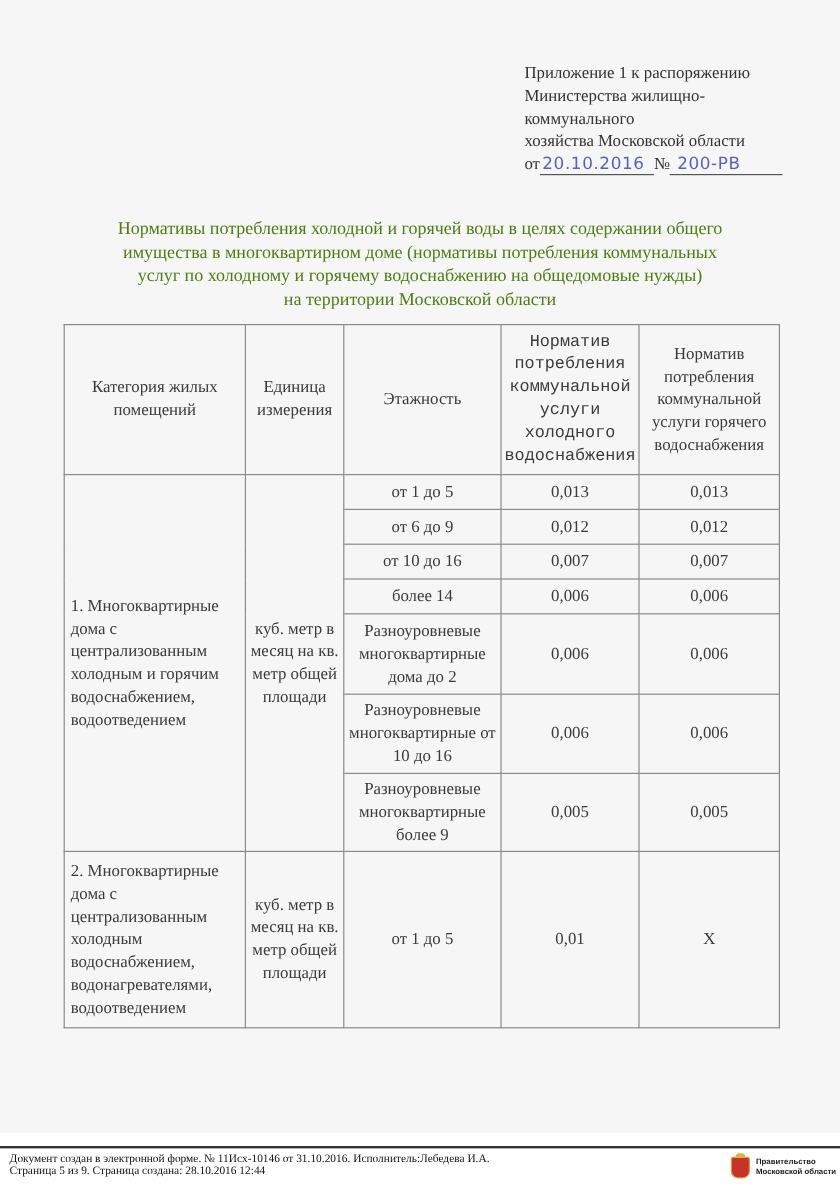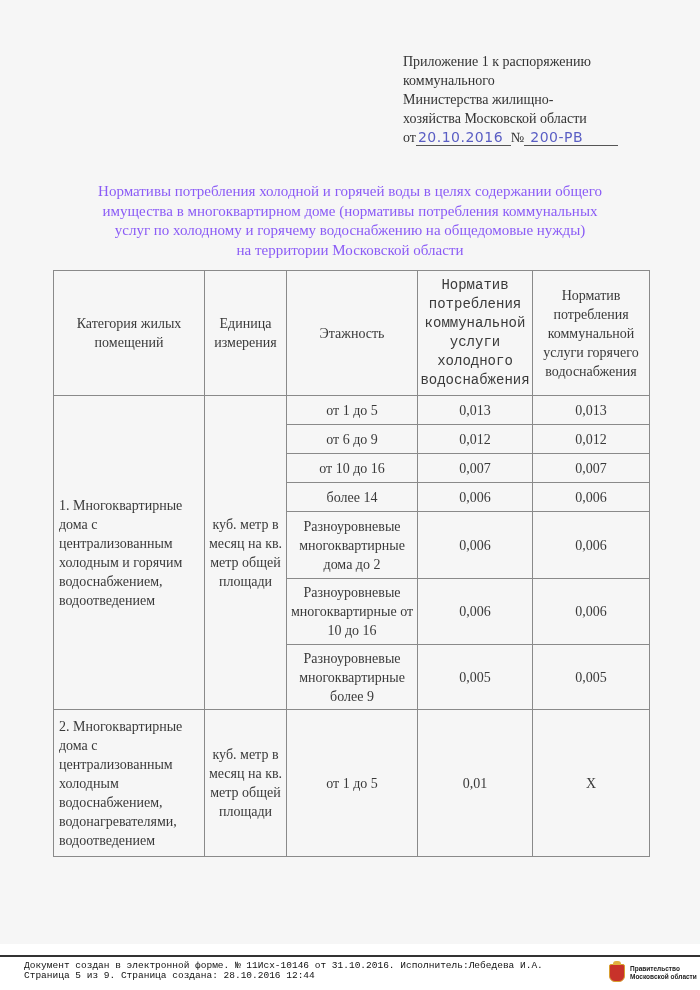--- a/index.html
+++ b/index.html
@@ -10,50 +10,50 @@
     color: #3a3a3a;
   }
   .page {
     position: absolute; left: 0; top: 0; width: 700px; height: 944px;
     background: #f6f6f6;
   }
   .appendix {
     position: absolute; left: 403px; top: 52px; width: 290px;
     font-size: 14px; line-height: 19px; color: #333;
   }
-  .appendix .line { display: block; white-space: nowrap; }
+  .appendix .line { display: block; white-space: nowrap; margin-left: 34px; }
   .appendix .sig { white-space: nowrap; }
   .hand {
     font-family: "DejaVu Sans", sans-serif; 
     color: #5a5ec4; font-size: 14px; letter-spacing: 0.5px;
     display: inline-block; border-bottom: 1px solid #555; line-height: 15px;
   }
   .hand.date { width: 93px; padding-left: 2px; }
   .hand.num { width: 88px; padding-left: 6px; }
   .title {
     position: absolute; left: 40px; top: 182px; width: 620px;
-    text-align: center; font-size: 15px; line-height: 19.5px; color: #8b5cf6;
+    text-align: center; font-size: 15px; line-height: 19.5px; color: #4d7c0f;
   }
   table.norms {
     position: absolute; left: 53px; top: 270px;
     border-collapse: collapse; font-size: 14px; color: #3a3a3a;
   }
   table.norms td, table.norms th {
     border: 1px solid #8a8a8a; padding: 0 2px; text-align: center;
     vertical-align: middle; font-weight: normal; line-height: 19px;
   }
   table.norms td.cat { text-align: left; padding-left: 5px; }
   .col1 { width: 146px; } .col2 { width: 77px; } .col3 { width: 126px; }
   .col4 { width: 110px; font-family: Liberation Mono, monospace; } .col5 { width: 112px; }
   .footer-line {
     position: absolute; left: 0; top: 955px; width: 700px; height: 2px; background: #333;
   }
   .footer-text {
-    position: absolute; left: 24px; top: 961px;
-    font-family: Liberation Mono, monospace;
+    position: absolute; left: 8px; top: 961px;
+    font-family: Liberation Serif, serif;
     font-size: 9.5px; line-height: 10px; color: #111;
   }
   .gov-logo {
     position: absolute; left: 609px; top: 964px; width: 14px; height: 16px;
     background: #c8322a; border: 1px solid #d8a030; border-radius: 2px 2px 6px 6px;
   }
   .gov-logo::before {
     content: ""; position: absolute; left: 3px; top: -4px; width: 8px; height: 4px;
     background: #e0b040; border-radius: 3px 3px 0 0;
   }
@@ -63,22 +63,22 @@
     font-size: 6.5px; line-height: 8px; color: #222; font-weight: bold;
   }
 </style>
 </head>
 <body>
 
 <div class="page">
 
   <div class="appendix">
     <span class="line">Приложение 1 к распоряжению</span>
+    <span class="line">Министерства жилищно-</span>
     <span class="line">коммунального</span>
-    <span class="line">Министерства жилищно-</span>
     <span class="line">хозяйства Московской области</span>
     <span class="line sig"><span>от</span><span class="hand date">20.10.2016</span><span>№</span><span class="hand num">200-РВ</span></span>
   </div>
 
   <div class="title">
     <div>Нормативы потребления холодной и горячей воды в целях содержании общего</div>
     <div>имущества в многоквартирном доме (нормативы потребления коммунальных</div>
     <div>услуг по холодному и горячему водоснабжению на общедомовые нужды)</div>
     <div>на территории Московской области</div>
   </div>

